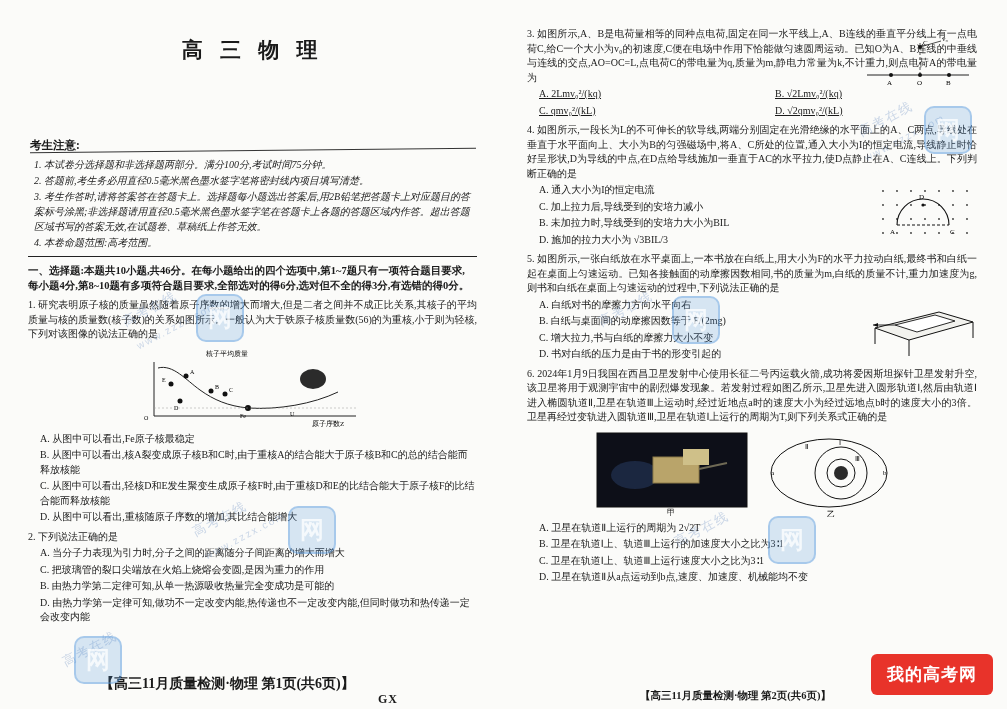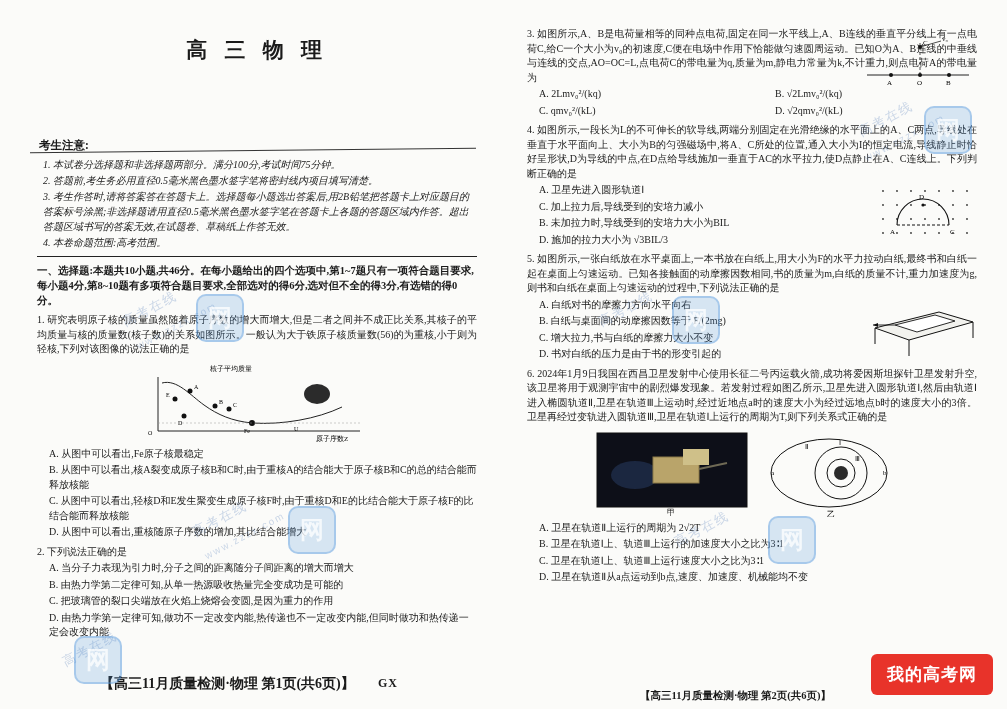--- a/index.html
+++ b/index.html
@@ -13,21 +13,21 @@
   }
   .page{
     position:absolute;inset:0;
     background:#fbfbf9;
   }
   .col{
     position:absolute;
     top:0;height:709px;
     box-sizing:border-box;
   }
-  .col-left{left:0;width:503px;padding:22px 26px 0 37px;}
+  .col-left{left:0;width:503px;padding:22px 26px 0 28px;}
   .col-right{left:503px;width:504px;padding:22px 30px 0 24px;}
   .title{
     text-align:center;
     font-size:21px;
     letter-spacing:6px;
     font-weight:700;
     margin:14px 0 6px 0;
     font-family:"Liberation Serif", serif;
   }
   .notice-head{
@@ -43,27 +43,27 @@
   }
   .sec-head{
     font-size:10.5px;line-height:15px;margin:6px 2px 3px 0;font-weight:700;
   }
   .q{
     font-size:10px;line-height:14.5px;margin:5px 0 0 0;text-align:justify;
   }
   .opt{
     font-size:10px;line-height:14.5px;margin:2px 0 0 12px;
   }
-  .opt-row{display:flex;gap:22px;}
+  .opt-row{display:flex;gap:22px;text-decoration:underline;}
   .opt-row .opt{flex:1;margin-left:12px;}
   .figbox{
     width:100%;display:flex;justify-content:center;margin:4px 0;
   }
   .footer-l{position:absolute;bottom:16px;left:100px;font-size:14px;font-weight:700;}
-  .footer-c{position:absolute;bottom:18px;left:378px;font-size:12px;font-weight:700;letter-spacing:1px;text-align:center;}
+  .footer-c{position:absolute;bottom:2px;left:378px;font-size:12px;font-weight:700;letter-spacing:1px;text-align:center;}
   .footer-r{position:absolute;bottom:6px;left:640px;font-size:10.5px;font-weight:700;text-align:right;}
   .wm{
     position:absolute;
     color:rgba(90,130,190,0.30);
     font-size:13px;
     transform:rotate(-28deg);
     white-space:nowrap;
     pointer-events:none;
     font-family:"Liberation Sans", sans-serif;
     letter-spacing:2px;
@@ -152,22 +152,22 @@
     <div class="opt">A. 从图中可以看出,Fe原子核最稳定</div>
     <div class="opt">B. 从图中可以看出,核A裂变成原子核B和C时,由于重核A的结合能大于原子核B和C的总的结合能而释放核能</div>
     <div class="opt">C. 从图中可以看出,轻核D和E发生聚变生成原子核F时,由于重核D和E的比结合能大于原子核F的比结合能而释放核能</div>
     <div class="opt">D. 从图中可以看出,重核随原子序数的增加,其比结合能增大</div>
 
     <div class="q">
       <span>2.</span>
       <span>下列说法正确的是</span>
     </div>
     <div class="opt">A. 当分子力表现为引力时,分子之间的距离随分子间距离的增大而增大</div>
+    <div class="opt">C. 把玻璃管的裂口尖端放在火焰上烧熔会变圆,是因为重力的作用</div>
     <div class="opt">B. 由热力学第二定律可知,从单一热源吸收热量完全变成功是可能的</div>
-    <div class="opt">C. 把玻璃管的裂口尖端放在火焰上烧熔会变圆,是因为重力的作用</div>
     <div class="opt">D. 由热力学第一定律可知,做功不一定改变内能,热传递也不一定改变内能,但同时做功和热传递一定会改变内能</div>
 
     <div class="footer-l">【高三11月质量检测·物理  第1页(共6页)】</div>
   </div>
 
   <div class="skew-line"></div>
 
   <div class="col col-right">
 
     <div class="q">
@@ -240,21 +240,21 @@
         </g>
         <path d="M22 40 A26 26 0 0 1 74 40" stroke="#111" stroke-width="1.1" fill="none"></path>
         <line x1="22" y1="40" x2="74" y2="40" stroke="#111" stroke-width="1" stroke-dasharray="3,2"></line>
         <text x="15" y="49" font-size="7">A</text>
         <text x="75" y="49" font-size="7">C</text>
         <text x="44" y="14" font-size="7">D</text>
         <circle cx="48" cy="20" r="1.6" fill="#111"></circle>
       </svg>
     </div>
 
-    <div class="opt">A. 卫星先进入圆形轨道Ⅰ</div>
+    <div class="opt">A. 通入大小为I的恒定电流</div>
     <div class="opt">C. 加上拉力后,导线受到的安培力减小</div>
     <div class="opt">B. 未加拉力时,导线受到的安培力大小为BIL</div>
     <div class="opt">D. 施加的拉力大小为 √3BIL/3</div>
 
     <div class="q">
       <span>5.</span>
       <span>如图所示,一张白纸放在水平桌面上,一本书放在白纸上,用大小为F的水平力拉动白纸,最终书和白纸一起在桌面上匀速运动。已知各接触面的动摩擦因数相同,书的质量为m,白纸的质量不计,重力加速度为g,则书和白纸在桌面上匀速运动的过程中,下列说法正确的是</span>
     </div>
 
     <div style="position:relative;height:0">

